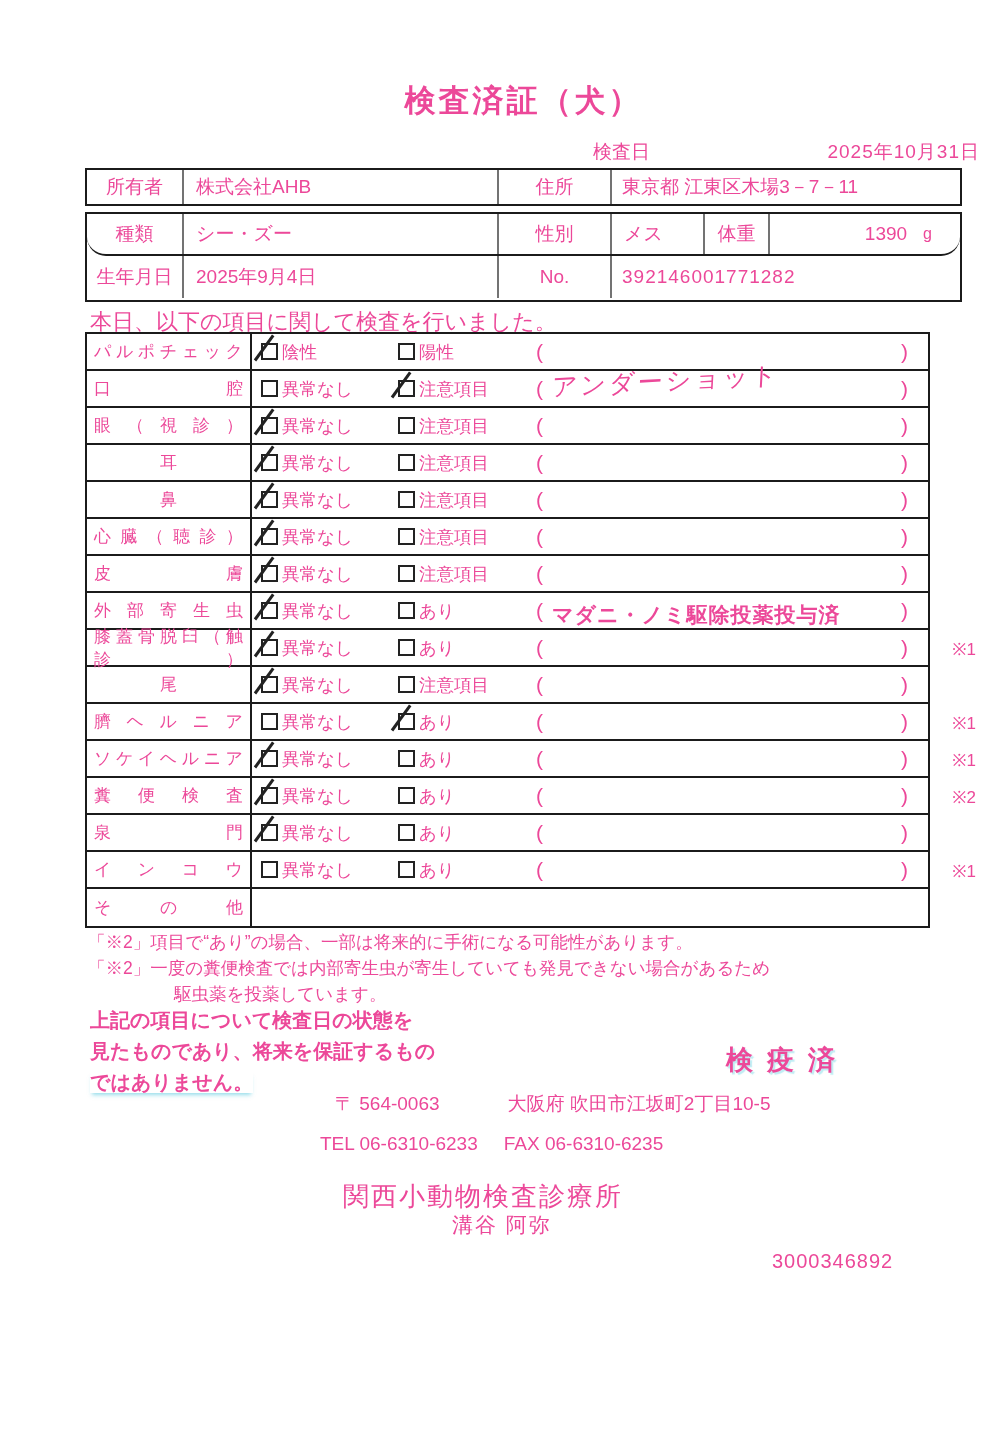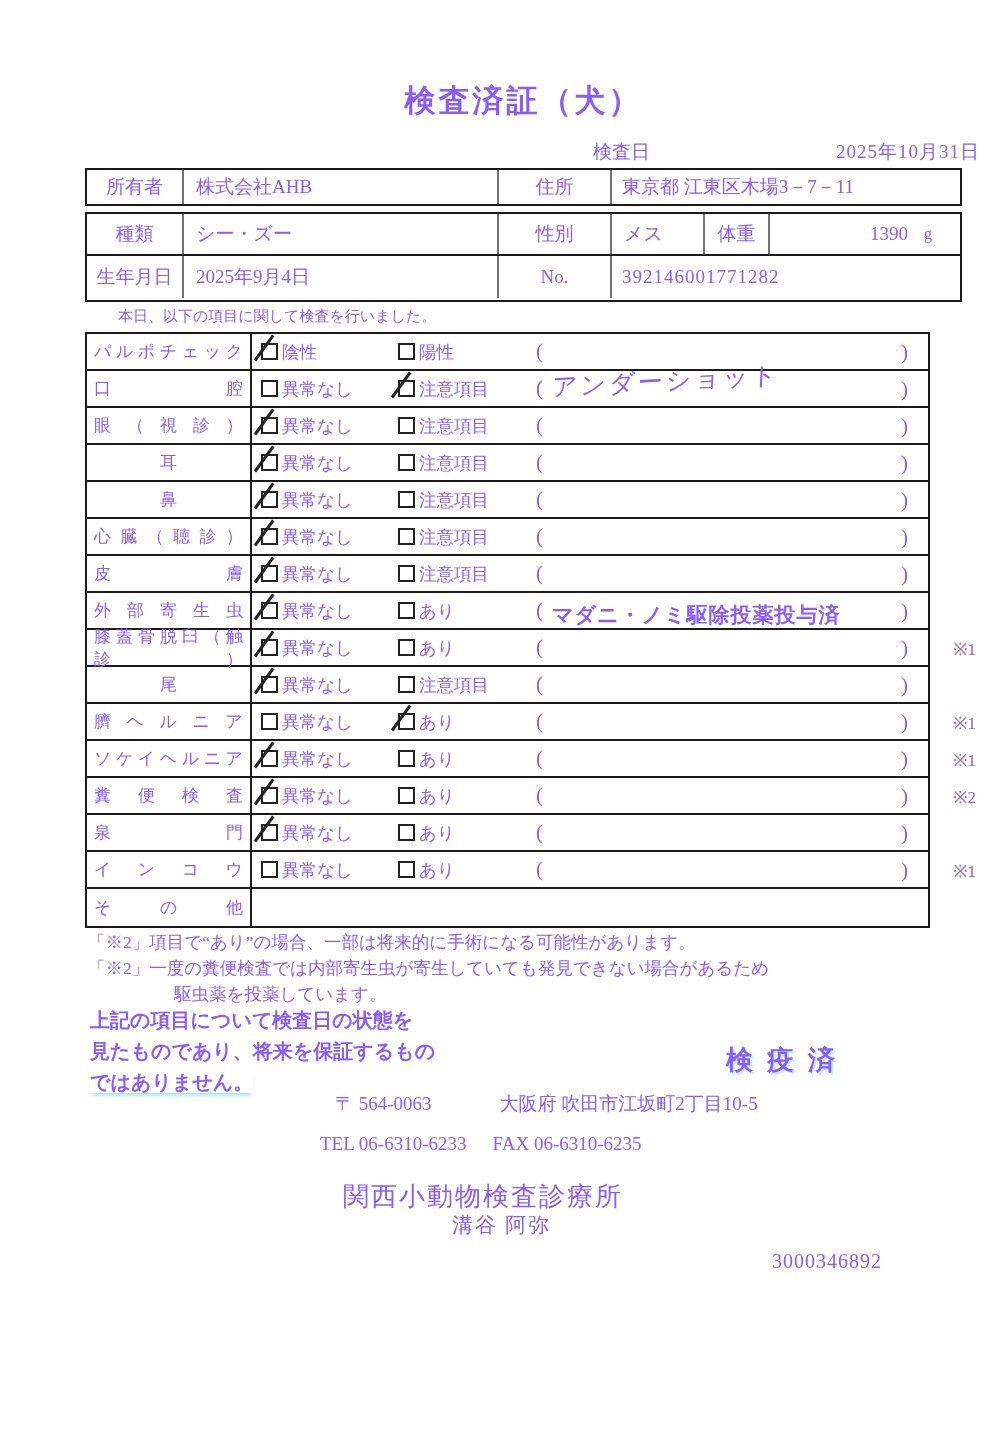--- a/index.html
+++ b/index.html
@@ -1,40 +1,40 @@
 <!DOCTYPE html>
 <html><head>
 <meta charset="utf-8">
 <style>
   html,body{margin:0;padding:0;background:#ffffff;}
   .page{position:relative;width:1008px;height:1433px;background:#ffffff;
-        font-family:Liberation Serif, serif;color:#8b5cf6;overflow:hidden;}
+        font-family:Liberation Sans, sans-serif;color:#ec4899;overflow:hidden;}
 
   .title{position:absolute;top:80px;left:85px;width:877px;text-align:center;
          font-size:31px;font-weight:bold;letter-spacing:3px;}
 
   .daterow{position:absolute;top:139px;left:85px;width:895px;height:26px;}
   .daterow .dl{position:absolute;left:508px;font-size:19px;}
   .daterow .dv{position:absolute;right:0;font-size:19px;letter-spacing:1px;}
 
   .t1,.t2{position:absolute;left:85px;width:877px;border:2px solid #1b1b1b;box-sizing:border-box;}
   .t1{top:168px;height:38px;display:flex;}
   .t2{top:212px;height:90px;}
-  .t2 .trow{display:flex;height:42px;box-sizing:border-box;}
+  .t2 .trow{display:flex;height:42px;box-sizing:border-box;border-radius:19px;}
   .t2 .trow.first{border-bottom:2px solid #1b1b1b;}
   .cell{display:flex;align-items:center;box-sizing:border-box;font-size:19px;}
   .br{border-right:2px solid #737373;}
   .lab{justify-content:center;}
   .w97{width:97px;flex:0 0 auto;} .w315{width:315px;flex:0 0 auto;padding-left:12px;}
   .w113{width:113px;flex:0 0 auto;} .w93{width:93px;flex:0 0 auto;padding-left:12px;}
   .w65{width:65px;flex:0 0 auto;} .grow{flex:1;padding-left:44px;}
   .weightcell{justify-content:flex-end;padding-right:28px;}
   .unit{font-size:16px;margin-left:16px;}
 
-  .intro{position:absolute;top:307px;left:90px;font-size:15px;margin-left:28px;}
+  .intro{position:absolute;top:307px;left:90px;font-size:22px;}
 
   .exam{position:absolute;top:332px;left:85px;width:845px;border:2px solid #1b1b1b;box-sizing:border-box;}
   .erow{position:relative;display:flex;height:37px;box-sizing:border-box;
         border-bottom:2px solid #1b1b1b;align-items:center;}
   .erow:last-child{border-bottom:none;}
   .elabel{width:165px;flex:0 0 165px;box-sizing:border-box;border-right:2px solid #1b1b1b;
           height:100%;display:flex;align-items:center;padding:0 7px;}
   .jl{width:100%;font-size:17px;text-align:justify;text-align-last:justify;}
   .jl.c{text-align-last:center;}
   .opt{display:flex;align-items:center;font-size:17.5px;}

